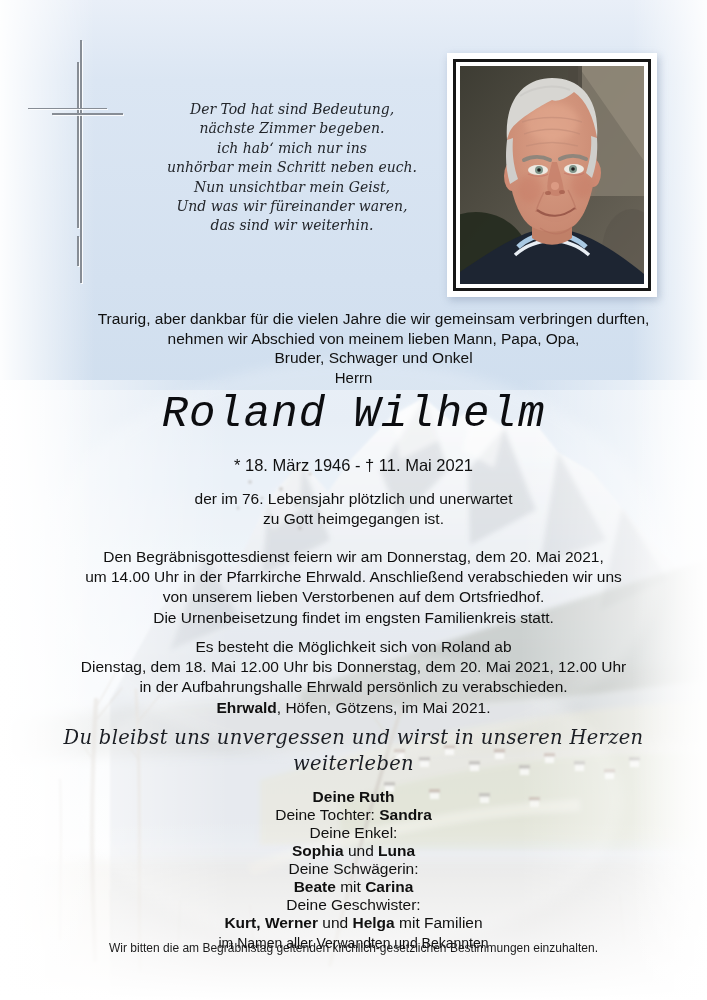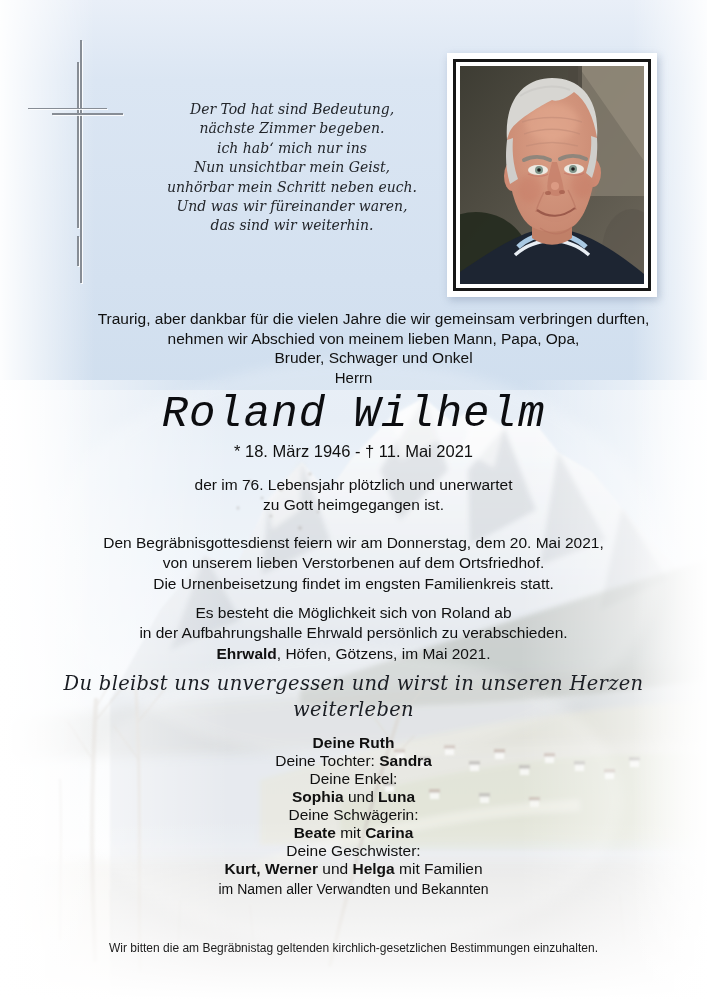--- a/index.html
+++ b/index.html
@@ -34,21 +34,21 @@
   
   .poem{position:absolute;left:117px;top:100px;width:350px;text-align:center;
     font-family:"DejaVu Serif",serif;font-style:italic;font-size:14px;line-height:19.4px;color:#23262b;}
 
   
   .main{position:absolute;left:0;top:309px;width:707px;text-align:center;}
   .intro{font-size:15.5px;line-height:19.6px;margin-left:40px;}
   .salutation{font-size:15px;line-height:19px;}
   .deceased-name{font-family:Liberation Mono, monospace;font-style:italic;font-weight:400;
     font-size:44px;line-height:54px;letter-spacing:1px;color:#0c0d10;}
-  .dates{font-size:16.5px;line-height:21px;margin-top:0;text-align:center;}
+  .dates{font-size:16.5px;line-height:21px;margin-top:14px;text-align:center;}
   .passing{font-size:15.5px;line-height:20px;margin-top:13px;}
   .service{font-size:15.5px;line-height:20px;margin-top:18px;}
   .urn{font-size:15.5px;line-height:20px;margin-top:1px;}
   .viewing{font-size:15.5px;line-height:20px;margin-top:9px;}
   .places{font-size:15.5px;line-height:20px;margin-top:1px;}
   .epitaph{font-family:"DejaVu Serif",serif;font-style:italic;font-size:19.5px;line-height:26px;
     margin-top:7px;letter-spacing:.3px;color:#1b1e24;}
   .family{font-size:15.5px;line-height:18.1px;margin-top:11px;}
   .closing{font-size:14px;line-height:18px;margin-top:1px;}
   .notice{position:absolute;left:0;top:941px;width:707px;text-align:center;font-size:12px;color:#1c1c1c;}
@@ -284,48 +284,50 @@
         <path d="M82,150 C92,156 102,155 110,148" stroke="#c98a74" stroke-width="3" opacity=".5" fill="none"></path>
         <path d="M80,162 C92,170 102,170 112,161" stroke="#b5705e" stroke-width="1.5" opacity=".5" fill="none"></path>
       </svg>
     </div>
   </div>
 
   <div class="poem">
       <div>Der Tod hat sind Bedeutung,</div>
       <div>nächste Zimmer begeben.</div>
       <div>ich hab‘ mich nur ins</div>
+      <div>unhörbar mein Schritt neben euch.</div>
       <div>Nun unsichtbar mein Geist,</div>
-      <div>unhörbar mein Schritt neben euch.</div>
       <div>Und was wir füreinander waren,</div>
       <div>das sind wir weiterhin.</div>
     </div>
 
   <div class="main">
     <div class="intro">
         <div>Traurig, aber dankbar für die vielen Jahre die wir gemeinsam verbringen durften,</div>
         <div>nehmen wir Abschied von meinem lieben Mann, Papa, Opa,</div>
         <div>Bruder, Schwager und Onkel</div>
       </div>
     <div class="salutation">Herrn</div>
     <div class="deceased-name">Roland Wilhelm</div>
     <div class="dates">* 18. März 1946  -  † 11. Mai 2021</div>
     <div class="passing">
         <div>der im 76. Lebensjahr plötzlich und unerwartet</div>
         <div>zu Gott heimgegangen ist.</div>
       </div>
     <div class="service">
         <div>Den Begräbnisgottesdienst feiern wir am Donnerstag, dem 20. Mai 2021,</div>
+        <div>um 14.00 Uhr in der Pfarrkirche Ehrwald. Anschließend verabschieden wir uns</div>
         <div>von unserem lieben Verstorbenen auf dem Ortsfriedhof.</div>
       </div>
     <div class="urn">
         <div>Die Urnenbeisetzung findet im engsten Familienkreis statt.</div>
       </div>
     <div class="viewing">
         <div>Es besteht die Möglichkeit sich von Roland ab</div>
+        <div>Dienstag, dem 18. Mai 12.00 Uhr bis Donnerstag, dem 20. Mai 2021, 12.00 Uhr</div>
         <div>in der Aufbahrungshalle Ehrwald persönlich zu verabschieden.</div>
       </div>
     <div class="places">
         <div><span style="font-weight: 700;">Ehrwald</span><span>, Höfen, Götzens, im Mai 2021.</span></div>
       </div>
     <div class="epitaph">Du bleibst uns unvergessen und wirst in unseren Herzen weiterleben</div>
     <div class="family">
         <div><span style="font-weight: 700;">Deine Ruth</span></div>
         <div><span>Deine Tochter: </span><span style="font-weight: 700;">Sandra</span></div>
         <div><span>Deine Enkel:</span></div>

